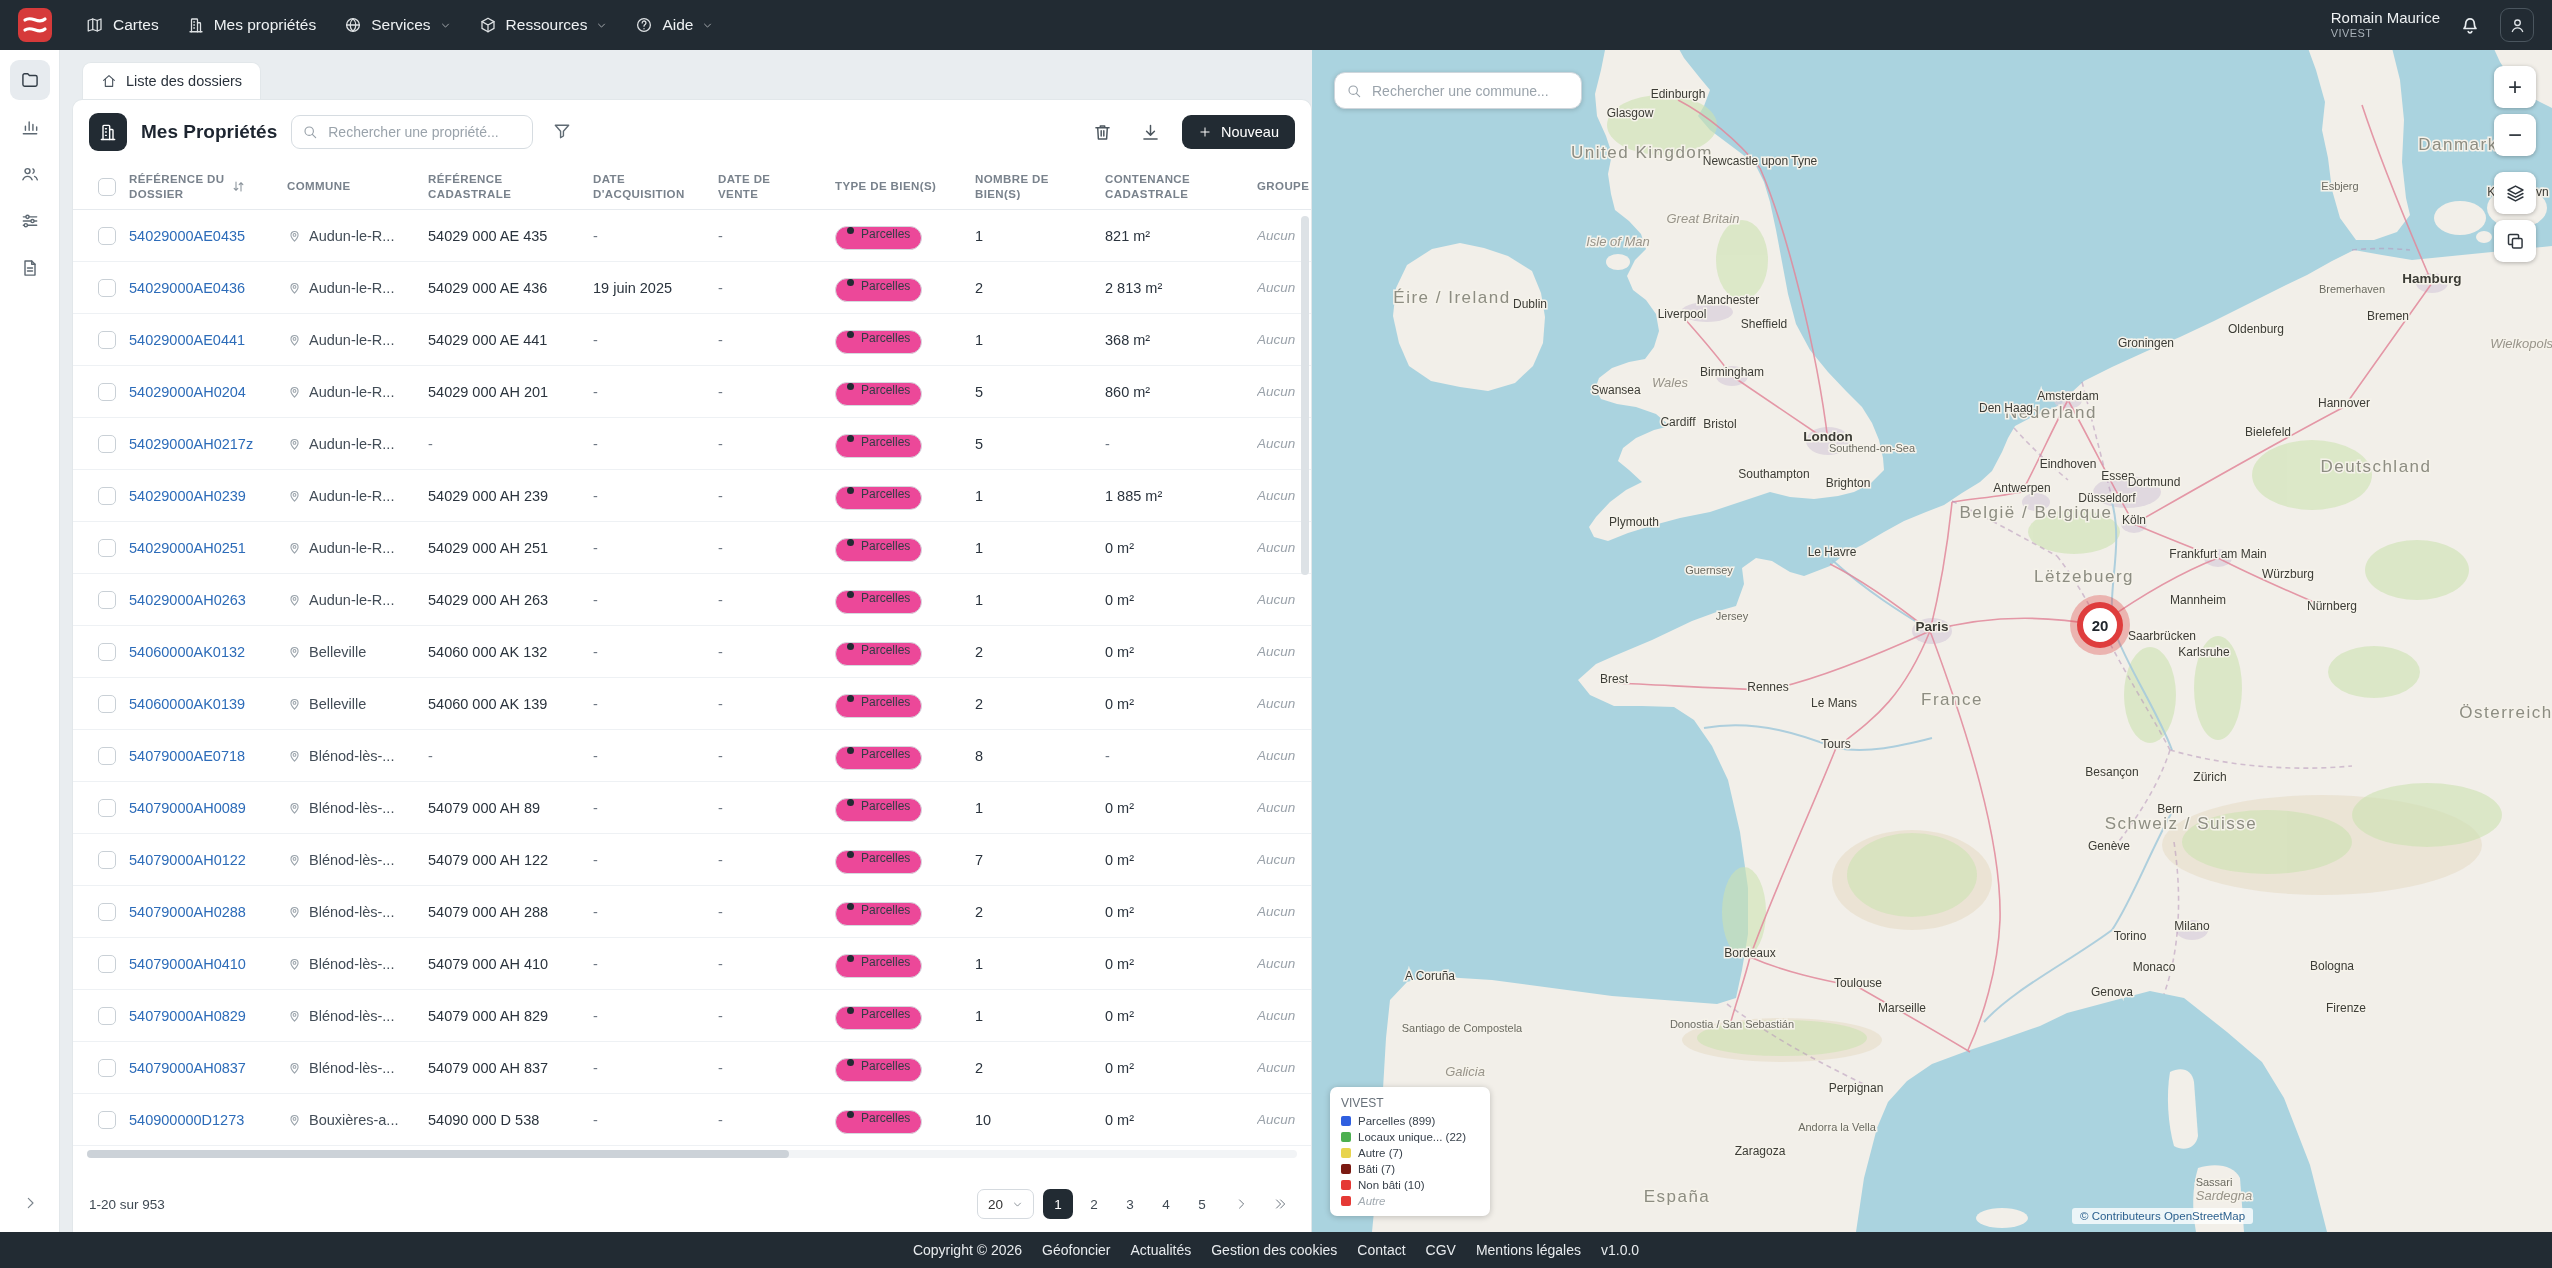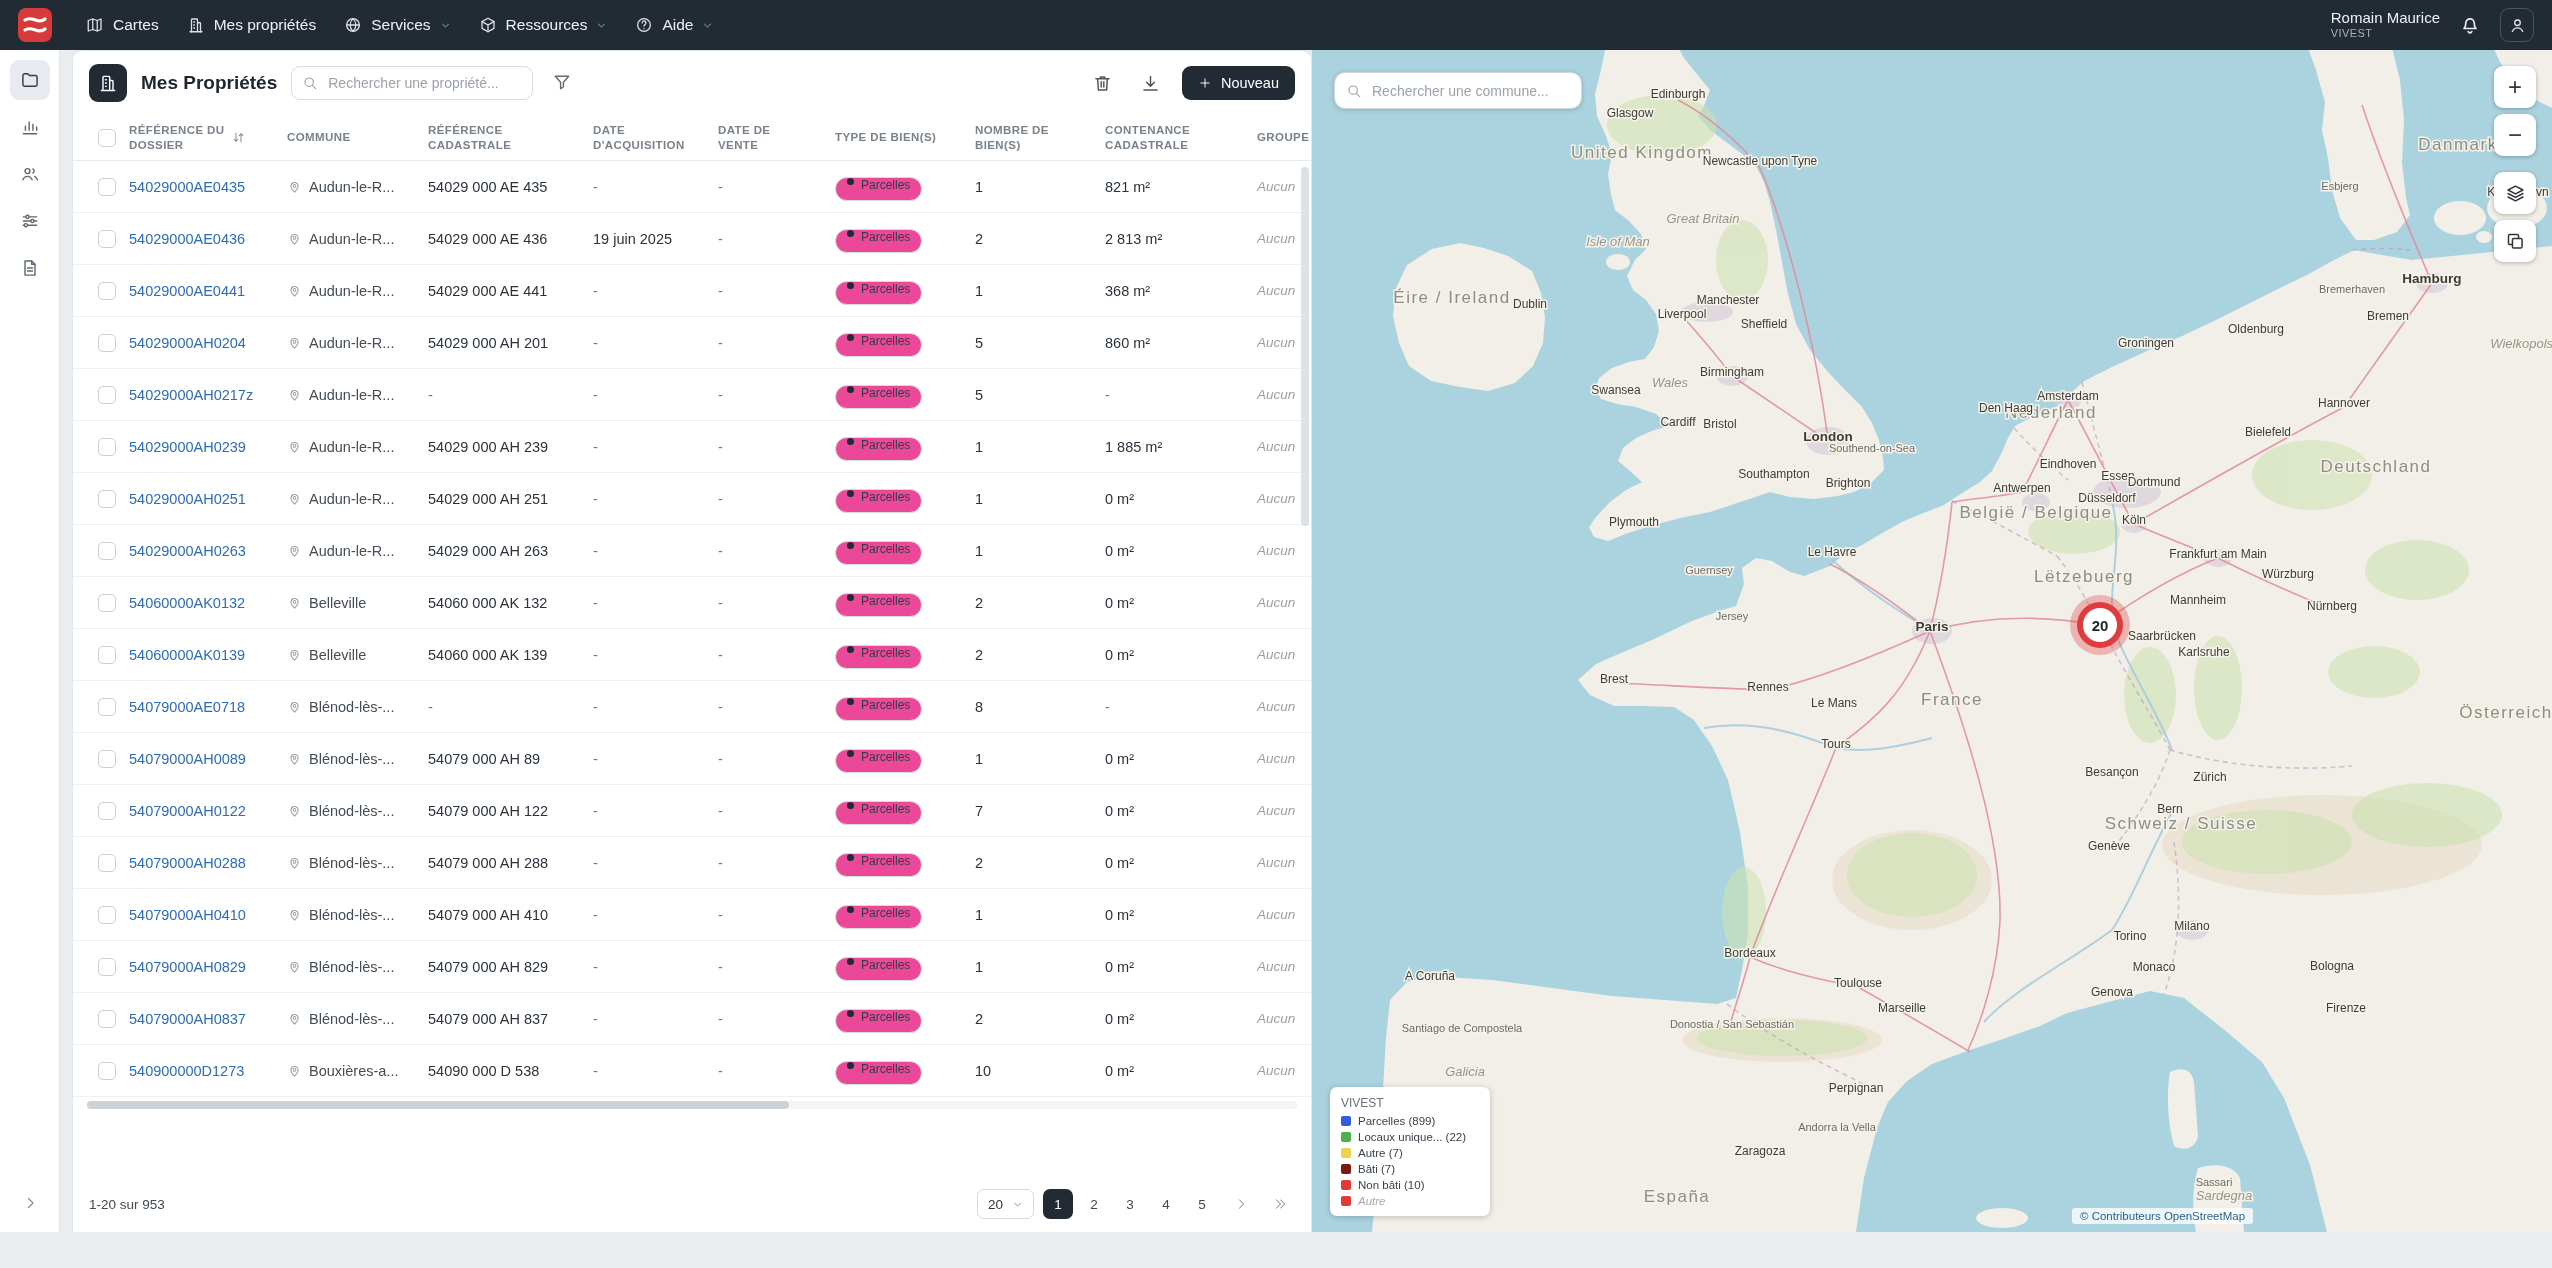--- a/index.html
+++ b/index.html
@@ -271,20 +271,31 @@
       <button class="side-expand" data-interactable="true">
         <span class="icon" data-interactable="false">
             <svg viewBox="0 0 24 24">
               <path d="M9.5 5l7 7-7 7"></path>
             </svg>
           </span>
       </button>
     </aside>
 
     <section class="content" data-interactable="false">
+      <div class="tabbar" data-interactable="false">
+        <div class="tab" data-interactable="true">
+          <span class="icon" data-interactable="false">
+              <svg viewBox="0 0 24 24">
+                <path d="M4 11l8-7 8 7"></path>
+                <path d="M6.5 9.5V20h11V9.5"></path>
+              </svg>
+            </span>
+          <span data-interactable="false">Liste des dossiers</span>
+        </div>
+      </div>
 
       <div class="panel" data-interactable="false">
 
         <div class="toolbar" data-interactable="false">
           <span class="title-chip" data-interactable="false">
             <span class="icon" data-interactable="false">
                 <svg viewBox="0 0 24 24">
                   <path d="M4 21h16"></path>
                   <path d="M6 21V5a1 1 0 011-1h6a1 1 0 011 1v16"></path>
                   <path d="M14 9h3a1 1 0 011 1v11"></path>
@@ -1071,14 +1082,26 @@
               <span data-interactable="false">Autre</span>
             </div>
           </div>
       </div>
 
       <div class="attrib" data-interactable="true">© Contributeurs OpenStreetMap</div>
     </section>
 
   </div>
 
+  <footer data-interactable="false">
+    <div id="footer-items" data-interactable="false" style="display:flex;align-items:center">
+        <span class="f-item" data-interactable="false">Copyright © 2026</span>
+        <span class="f-item" data-interactable="true">Géofoncier</span>
+        <span class="f-item" data-interactable="true">Actualités</span>
+        <span class="f-item" data-interactable="true">Gestion des cookies</span>
+        <span class="f-item" data-interactable="true">Contact</span>
+        <span class="f-item" data-interactable="true">CGV</span>
+        <span class="f-item" data-interactable="true">Mentions légales</span>
+        <span class="f-item" data-interactable="false">v1.0.0</span>
+      </div>
+  </footer>
 
 </div>
 
 </body></html>

